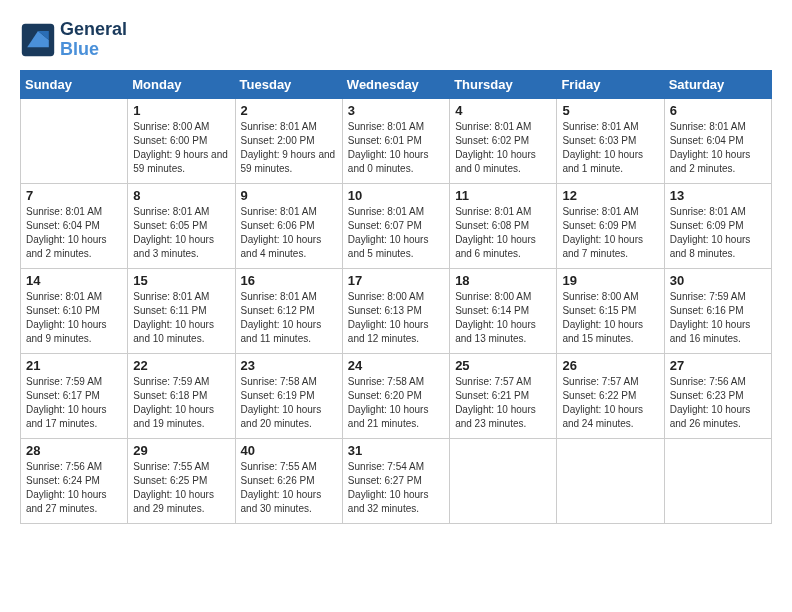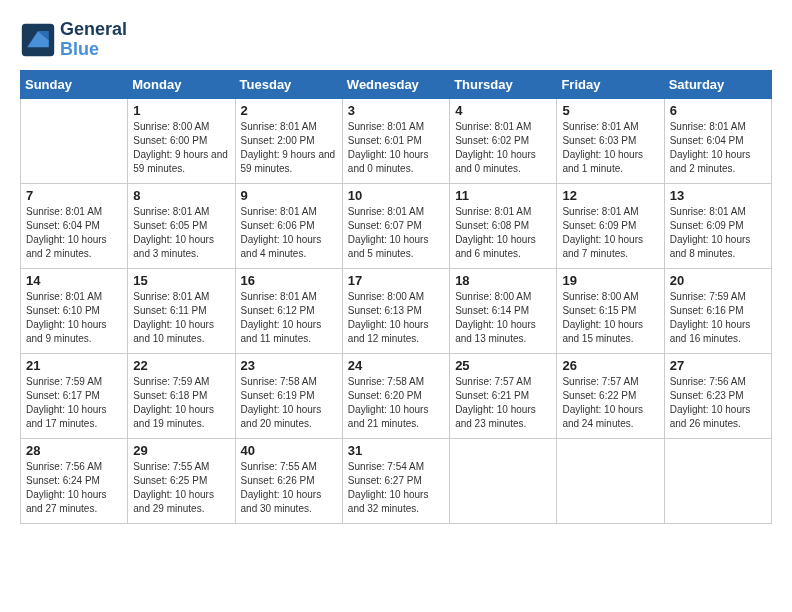--- a/index.html
+++ b/index.html
@@ -248,21 +248,21 @@
 and 13 minutes.</div>
         </td>
         <td>
           <span class="day-num">19</span>
           <div class="day-info">Sunrise: 8:00 AM
 Sunset: 6:15 PM
 Daylight: 10 hours
 and 15 minutes.</div>
         </td>
         <td>
-          <span class="day-num">20</span>
+          <span class="day-num">30</span>
           <div class="day-info">Sunrise: 7:59 AM
 Sunset: 6:16 PM
 Daylight: 10 hours
 and 16 minutes.</div>
         </td>
       </tr>
       <tr class="week-row">
         <td>
           <span class="day-num">21</span>
           <div class="day-info">Sunrise: 7:59 AM

